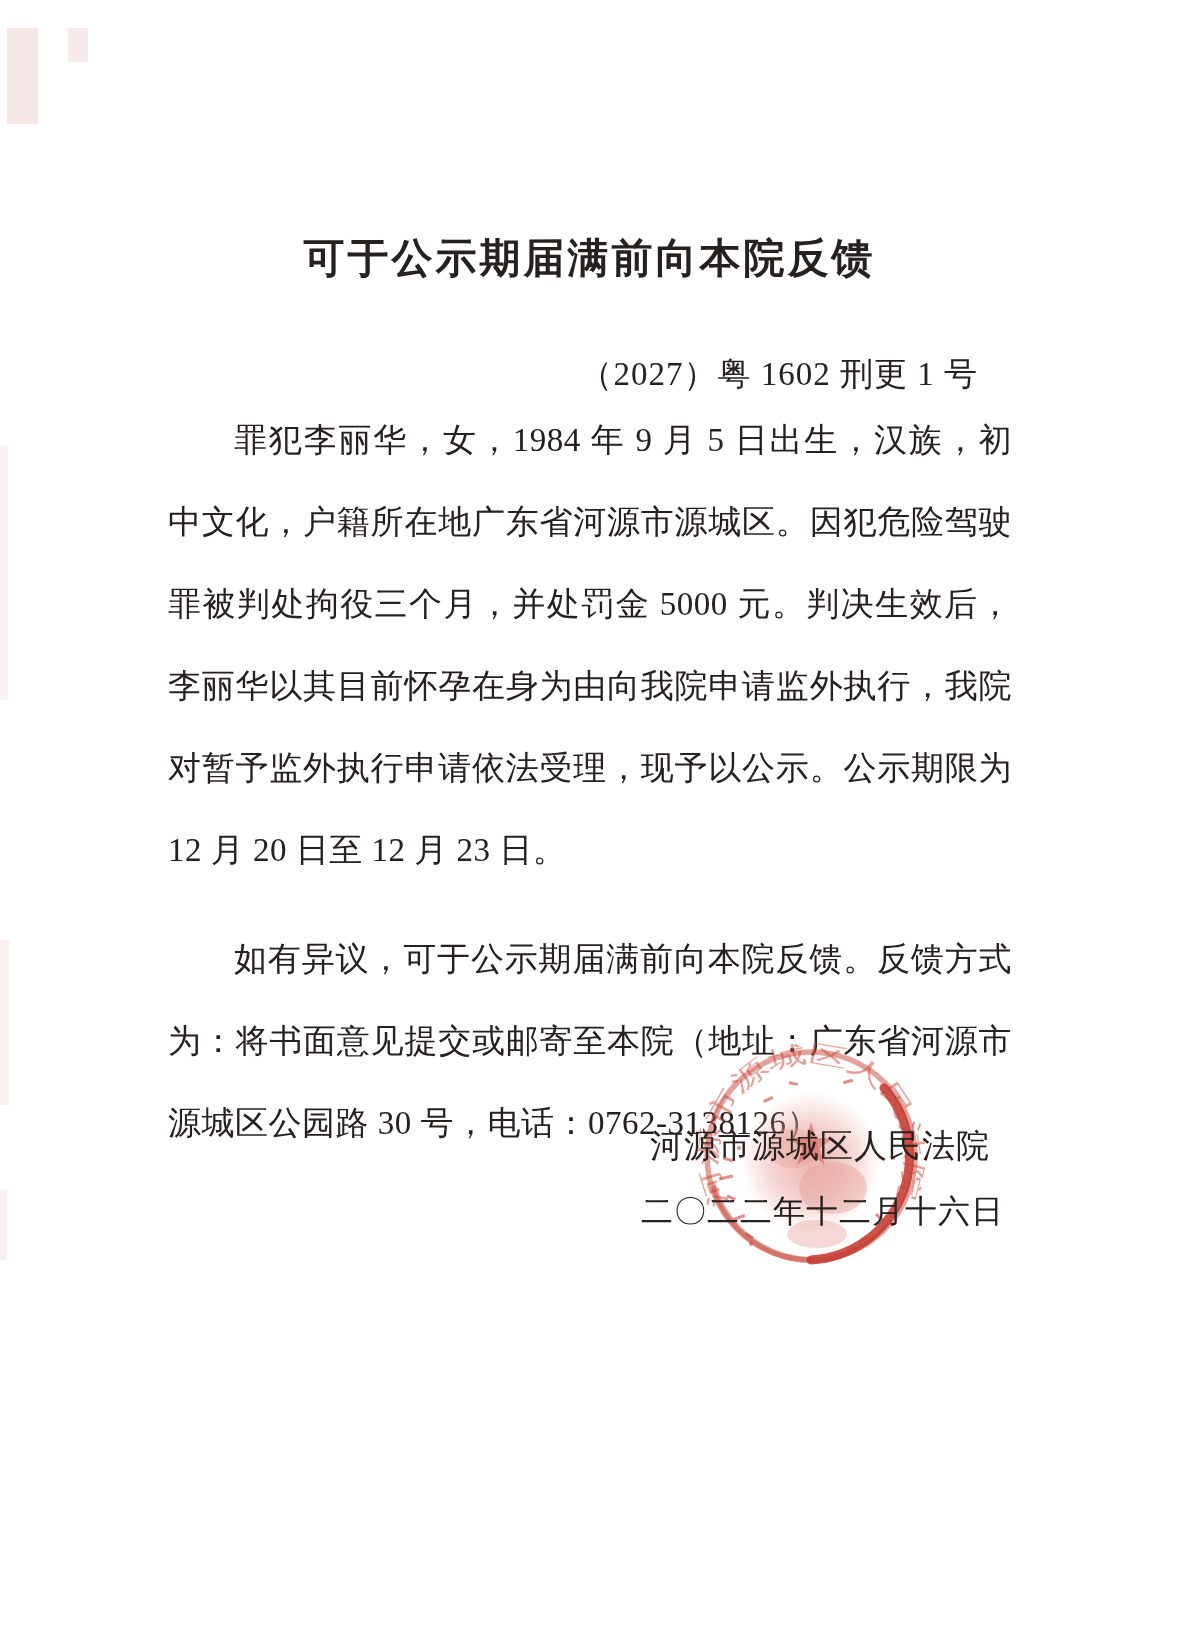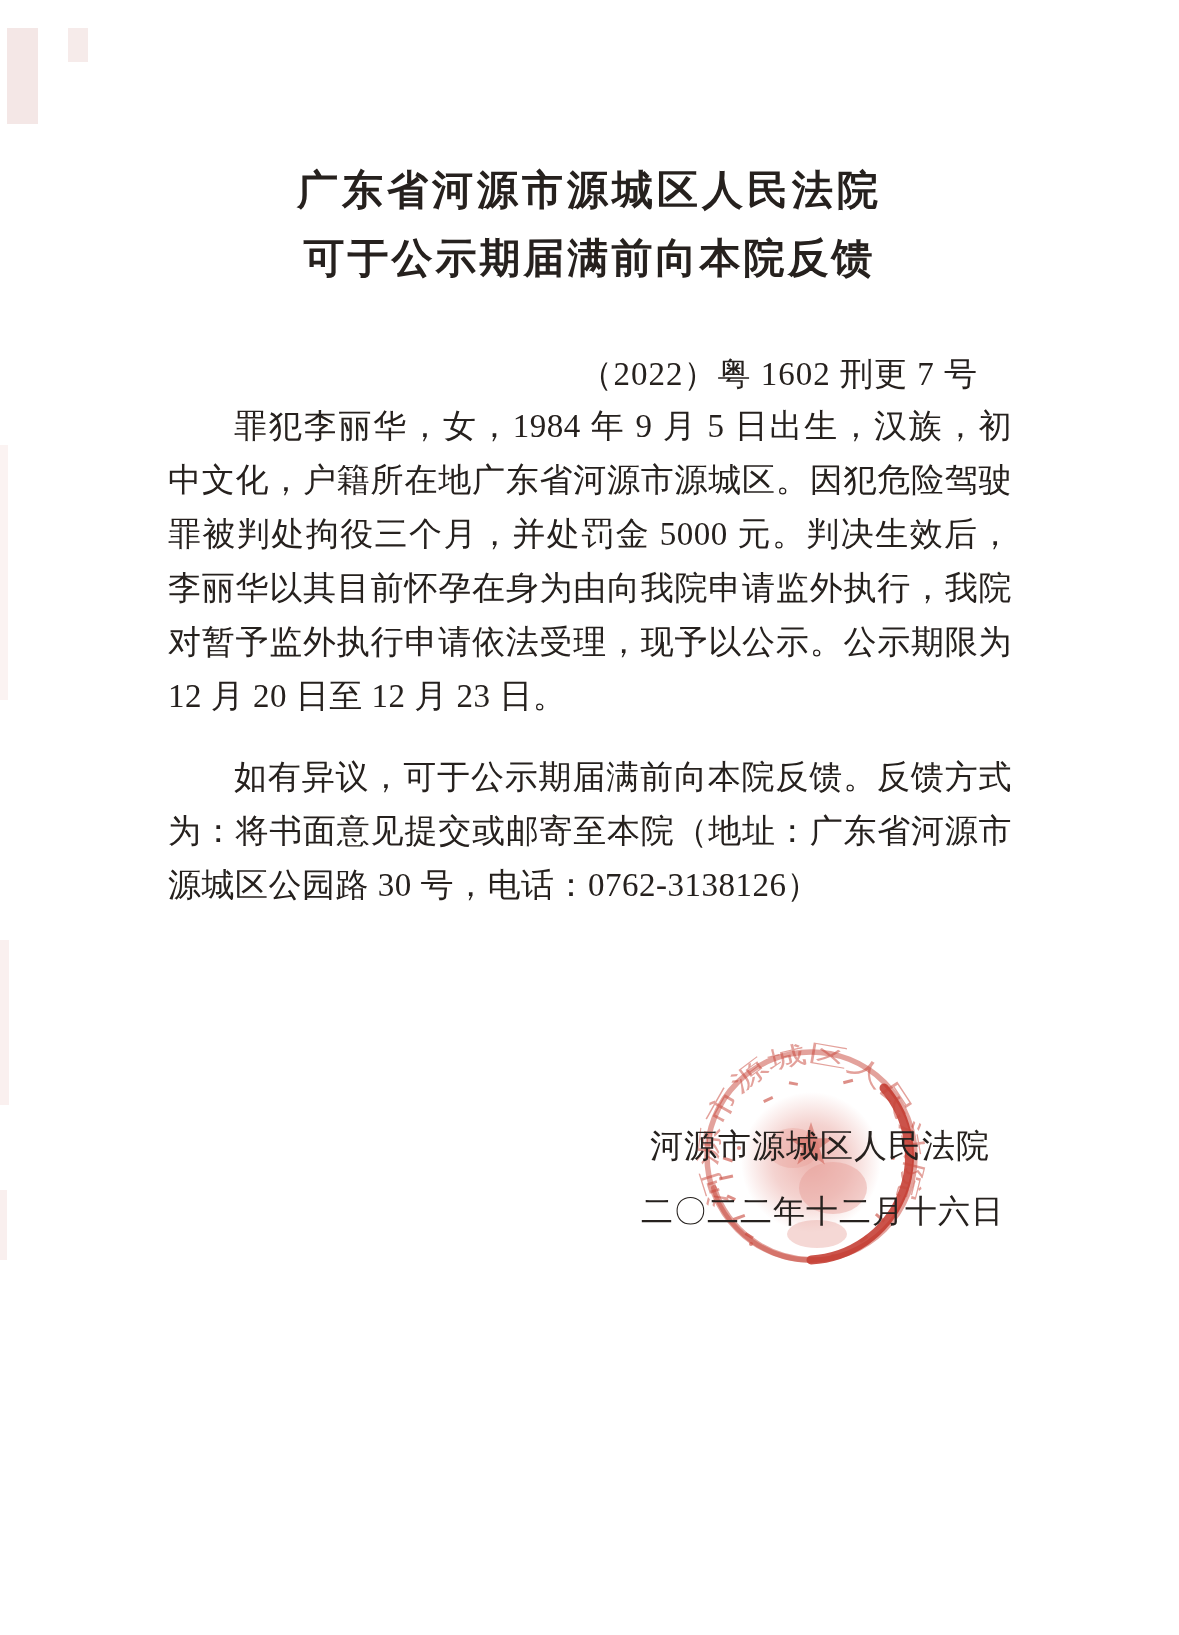--- a/index.html
+++ b/index.html
@@ -32,21 +32,21 @@
     font-size: 33px;
     letter-spacing: 1px;
     white-space: nowrap;
   }
   .body-text {
     position: absolute;
     top: 399px;
     left: 168px;
     width: 844px;
     font-size: 33px;
-    line-height: 54px;
+    line-height: 82px;
     text-align: justify;
     letter-spacing: 0.5px;
   }
   .body-text p { margin: 0; text-indent: 2em; }
   .body-text p.p2 { margin-top: 27px; }
   .sig-court {
     position: absolute;
     top: 1124px;
     left: 0;
     width: 990px;
@@ -86,24 +86,23 @@
 <body>
 
 <div class="page">
 
   <div class="artifact mark-a"></div>
   <div class="artifact mark-b"></div>
   <div class="artifact smudge-a"></div>
   <div class="artifact smudge-b"></div>
   <div class="artifact smudge-c"></div>
 
-  <div class="title-line l1">广东省河源市源城区人民法院</div>
   <div class="title-line l2">可于公示期届满前向本院反馈</div>
 
-  <div class="case-number">（2022）粤 1602 刑更 7 号</div>
+  <div class="case-number">（2027）粤 1602 刑更 1 号</div>
 
   <div class="body-text">
     <p class="p1">罪犯李丽华，女，1984 年 9 月 5 日出生，汉族，初中文化，户籍所在地广东省河源市源城区。因犯危险驾驶罪被判处拘役三个月，并处罚金 5000 元。判决生效后，李丽华以其目前怀孕在身为由向我院申请监外执行，我院对暂予监外执行申请依法受理，现予以公示。公示期限为 12 月 20 日至 12 月 23 日。</p>
     <p class="p2">如有异议，可于公示期届满前向本院反馈。反馈方式为：将书面意见提交或邮寄至本院（地址：广东省河源市源城区公园路 30 号，电话：0762-3138126）</p>
   </div>
 
   <svg class="seal" viewBox="0 0 236 236" xmlns="http://www.w3.org/2000/svg">
     <defs>
       <radialGradient id="sealBlob" cx="50%" cy="50%" r="50%">
         <stop offset="0%" style="stop-color:var(--seal-pink,#e79d96);stop-opacity:0.75"></stop>

